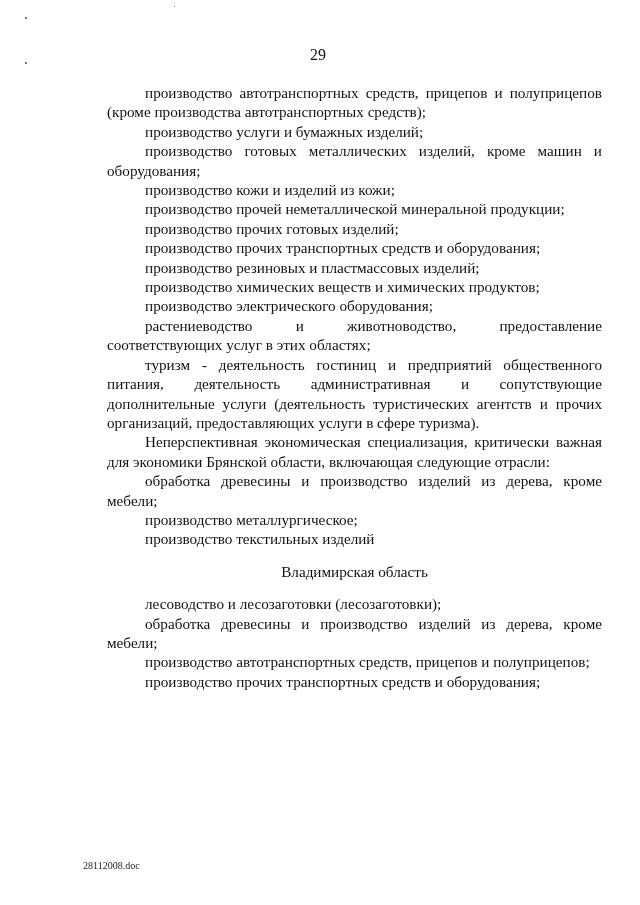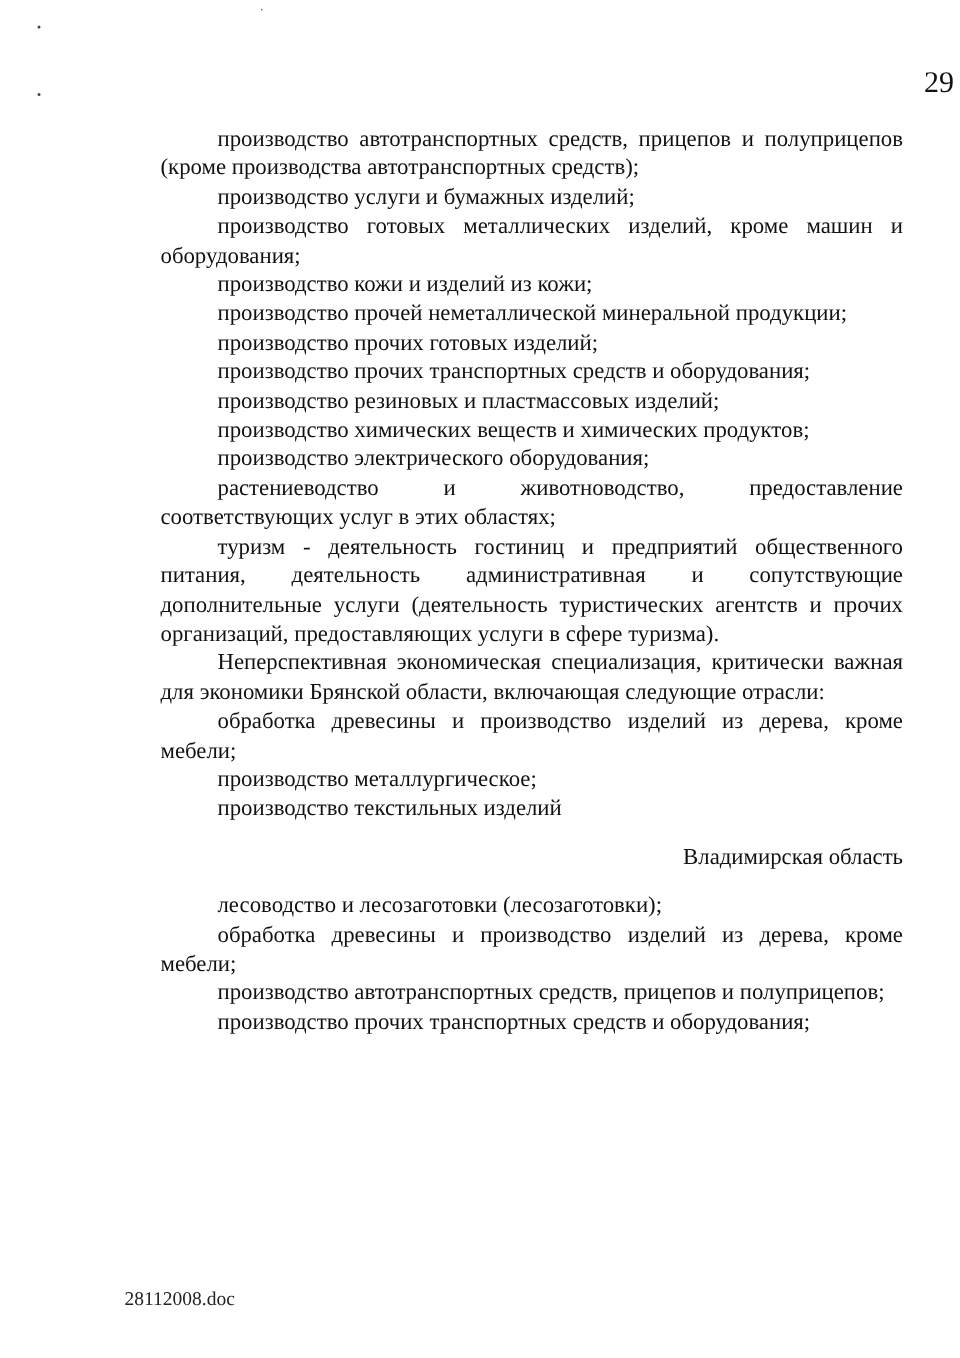--- a/index.html
+++ b/index.html
@@ -20,48 +20,48 @@
       width: 2px;
       height: 2px;
       background: #444;
       border-radius: 1px;
     }
     .page-number {
       position: absolute;
       top: 45px;
       left: 0;
       width: 636px;
-      text-align: right;
-      font-size: 20px;
+      text-align: center;
+      font-size: 16px;
       line-height: 20px;
     }
     .content {
       position: absolute;
       top: 83px;
       left: 83px;
       width: 495px;
       font-size: 15.2px;
       line-height: 19.4px;
       margin-left: 24px;
     }
     .para {
       margin: 0;
       text-indent: 38px;
       text-align: justify;
     }
     .heading {
       margin: 13px 0 13px 0;
-      text-align: right;
+      text-align: center;
       text-indent: 0;
     }
     .footer {
       position: absolute;
       top: 861px;
       left: 83px;
-      font-size: 13px;
+      font-size: 10px;
       line-height: 10px;
       color: #222;
     }
   </style>
 </head>
 <body>
 
 <div class="speck" style="top:17px; left:25px;"></div>
 <div class="speck" style="top:6px; left:174px; width:1px; height:1px;"></div>
 <div class="speck" style="top:62px; left:25px;"></div>

